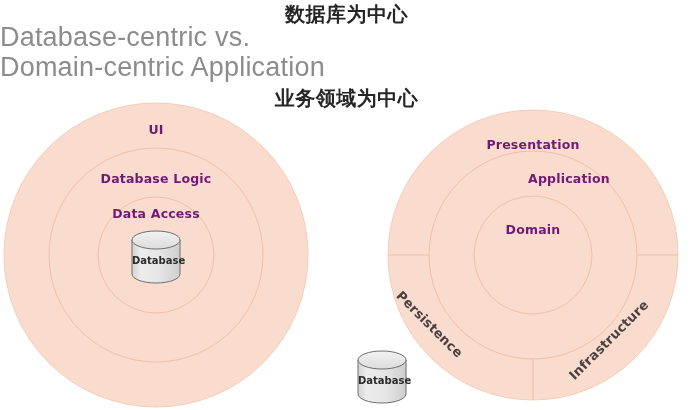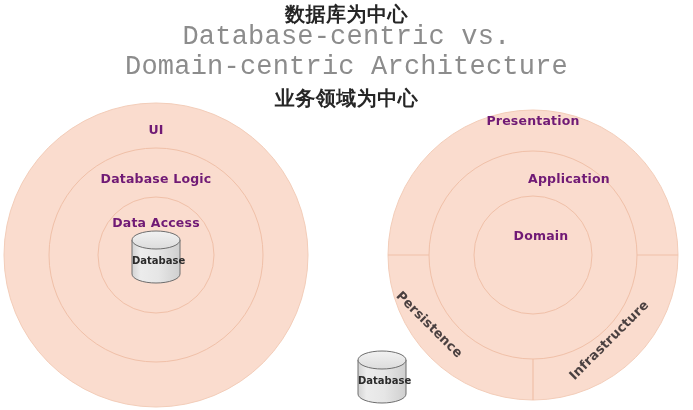--- a/index.html
+++ b/index.html
@@ -33,22 +33,21 @@
     color: #262626;
     letter-spacing: 0.5px;
     white-space: nowrap;
   }
   #cn-top  { top: 1px; }
   #cn-bottom { top: 85px; }
 
   .main-title {
     position: absolute;
     width: 100%;
-    text-align: center;
-    font-family: Liberation Mono, monospace;
+    font-family: Liberation Sans, sans-serif;
     font-size: 27px;
     font-weight: 300;
     color: #8c8c8c;
     line-height: 30px;
     letter-spacing: 0.2px;
     white-space: nowrap;
   }
   #title-line-1 { top: 22px; }
   #title-line-2 { top: 52px; }
 
@@ -139,35 +138,35 @@
   <g>
     <path d="M 358 360 L 358 394 A 24 9 0 0 0 406 394 L 406 360 Z" fill="url(#cylBodyGrad)" stroke="#6e6e6e" stroke-width="1"></path>
     <ellipse cx="382" cy="360" rx="24" ry="9" fill="url(#cylTopGrad)" stroke="#6e6e6e" stroke-width="1"></ellipse>
   </g>
 </svg>
 
 <div class="cn-annotation" id="cn-top">数据库为中心</div>
 
 <div class="main-title" id="title-line-1">Database-centric vs.</div>
 
-<div class="main-title" id="title-line-2">Domain-centric Architecture</div>
+<div class="main-title" id="title-line-2">Domain-centric Application</div>
 
 <div class="cn-annotation" id="cn-bottom">业务领域为中心</div>
 
 <div class="ring-label" style="left:156px; top:129px;">UI</div>
 
 <div class="ring-label" style="left:156px; top:178px;">Database Logic</div>
 
-<div class="ring-label" style="left:156px; top:222px;text-align:center;">Data Access</div>
+<div class="ring-label" style="left:156px; top:213px;text-align:center;">Data Access</div>
 
 <div class="db-label" style="left:132px; top:255px; width:48px;">Database</div>
 
-<div class="ring-label" style="left:533px; top:120px;">Presentation</div>
+<div class="ring-label" style="left:533px; top:144px;">Presentation</div>
 
 <div class="ring-label" style="left:533px; top:178px;margin-left:36px;">Application</div>
 
-<div class="ring-label" style="left:533px; top:235px;margin-left:8px;">Domain</div>
+<div class="ring-label" style="left:533px; top:229px;">Domain</div>
 
 <div class="sector-label" id="label-persistence">Persistence</div>
 
 <div class="sector-label" id="label-infrastructure">Infrastructure</div>
 
 <div class="db-label" style="left:358px; top:375px; width:48px;">Database</div>
 
 </body></html>

